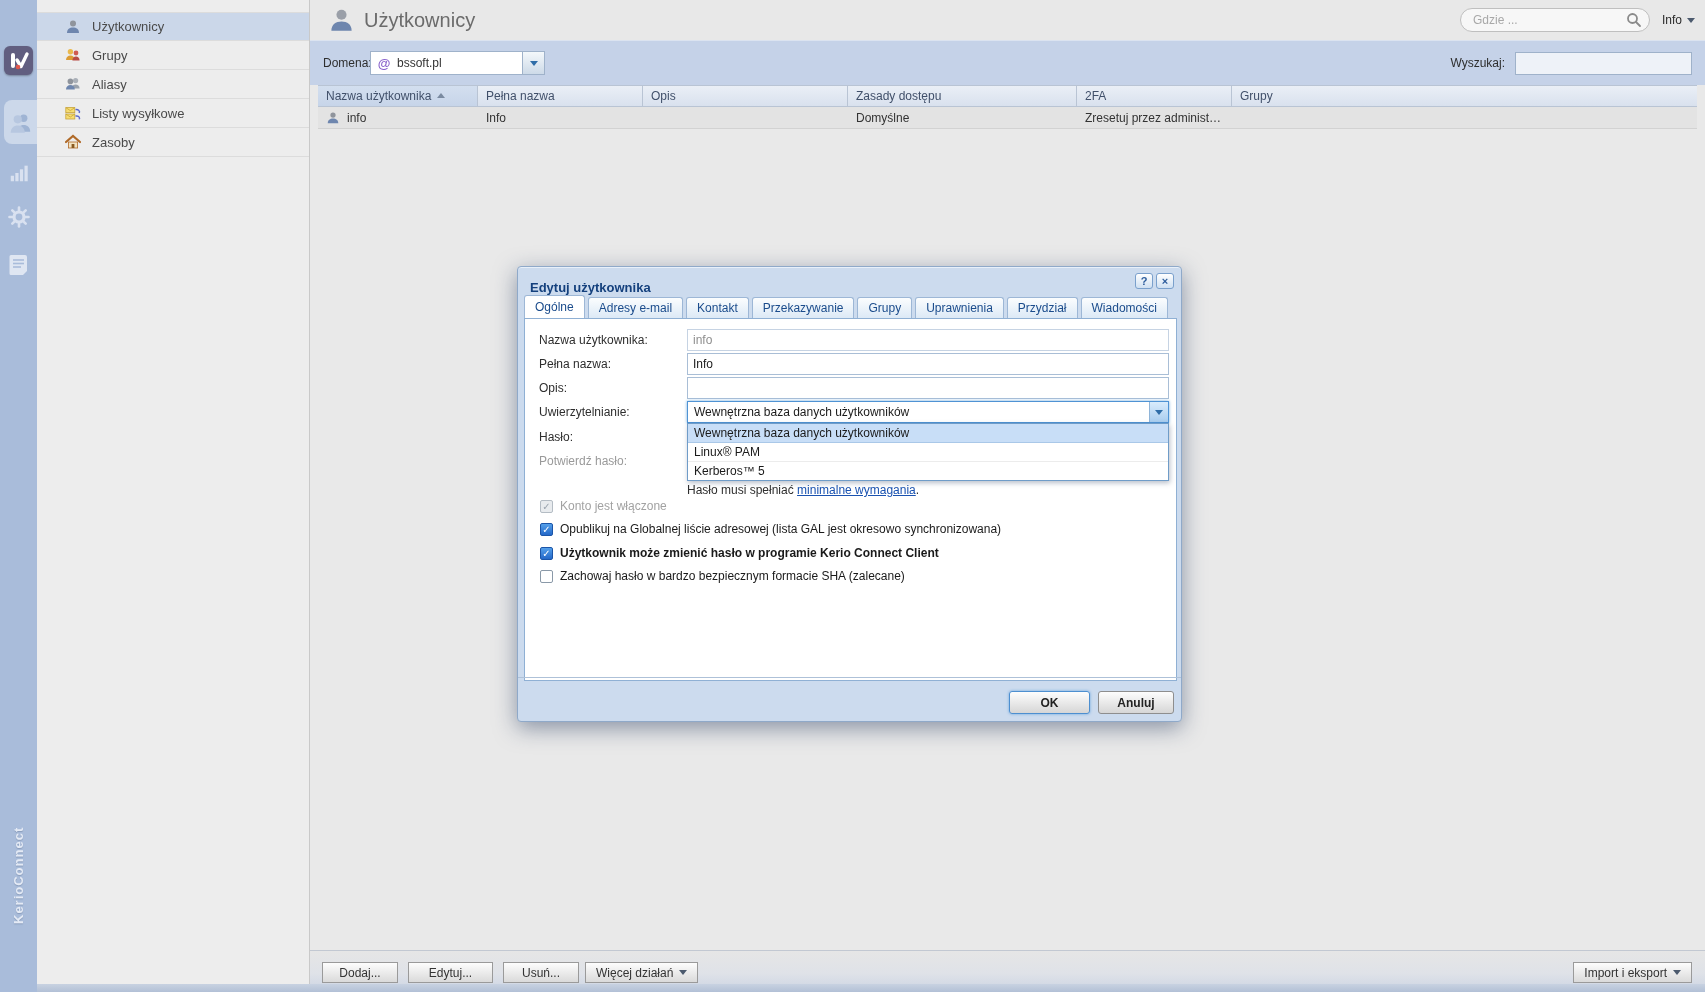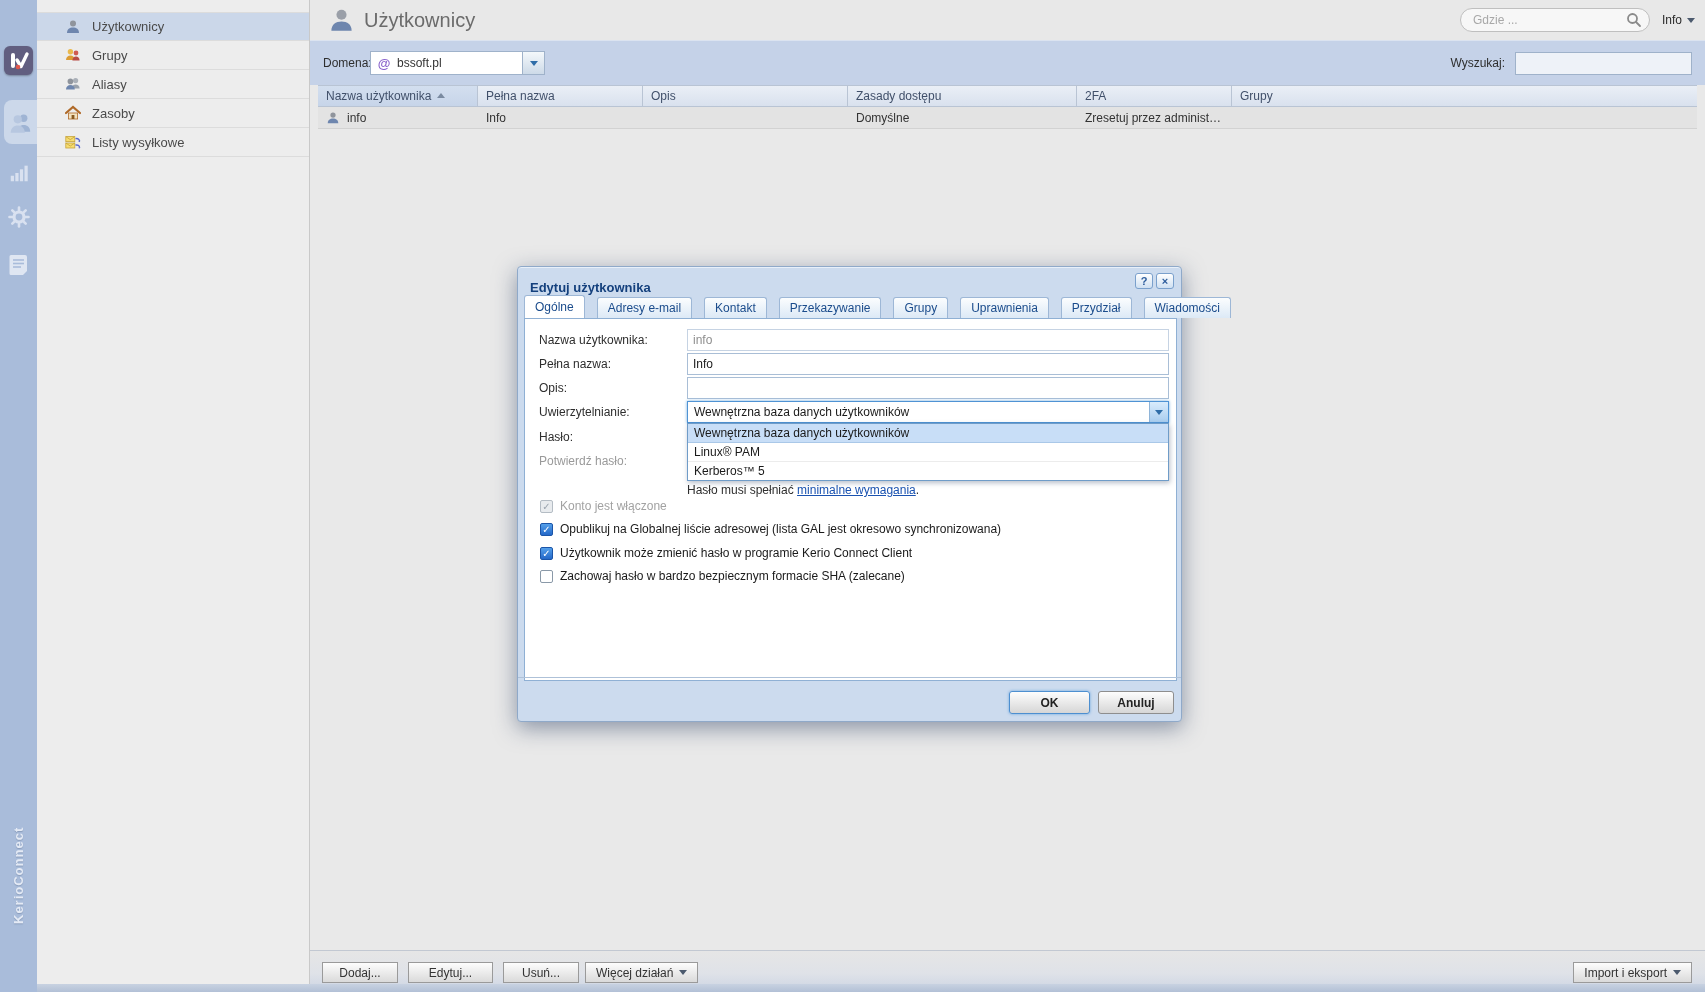--- a/index.html
+++ b/index.html
@@ -77,21 +77,21 @@
 
   
   .dialog { position:absolute; left:517px; top:266px; width:665px; height:456px; z-index:50;
     background:#ccdbee; border:1px solid #8fa9c9; border-radius:4px;
     box-shadow:0 6px 22px rgba(40,60,95,.5), inset 0 1px 0 #e8f0f9; }
   .dlg-title { height:28px; line-height:28px; padding-left:12px; font-weight:bold; font-size:13px; color:#14407d;margin-top:7px; }
   .dlg-ctrl { position:absolute; top:6px; right:7px; display:flex; gap:3px; }
   .dlg-ctrl span { width:18px; height:16px; border:1px solid #7aa0cc; border-radius:3px;
     background:linear-gradient(#ffffff,#cfe0f2); color:#2c5c9c; font-weight:bold; font-size:11px;
     display:flex; align-items:center; justify-content:center; cursor:pointer; }
-  .dlg-tabs { position:absolute; left:6px; top:29px; right:6px; height:22px; display:flex; gap:12px; align-items:flex-end; }
+  .dlg-tabs { position:absolute; left:6px; top:29px; right:6px; height:22px; display:flex; gap:3px; align-items:flex-end; }
   .tab { height:21px; padding:0 10px; line-height:20px; font-size:12px; color:#1b4c8c;
     border:1px solid #9db7d6; border-bottom:none; border-radius:3px 3px 0 0;
     background:linear-gradient(#fbfdfe,#dce9f6); cursor:pointer; white-space:nowrap; }
   .tab.active { background:#fff; height:23px; line-height:22px; position:relative; z-index:2; }
   .dlg-content { position:absolute; left:6px; top:51px; width:653px; height:363px; background:#fff; border:1px solid #8fb0d4; }
   .flabel { position:absolute; left:14px; font-size:12px; color:#2e2e2e; }
   .flabel.dis { color:#9a9a9a; }
   .txt { position:absolute; left:162px; width:482px; height:22px; border:1px solid #a9bed6; padding:0 5px;
     font-size:12px; color:#1a1a1a; outline:none; background:#fff; }
   .txt:disabled { color:#8f8f8f; border-color:#c6d3e3; background:#fff; }
@@ -204,36 +204,36 @@
       <svg width="16" height="16" viewBox="0 0 16 16">
         <circle cx="10.6" cy="4.6" r="2.6" fill="#aab0b8"></circle>
         <path d="M6.6 12.6c0-2.8 1.8-4.2 4-4.2s4 1.4 4 4.2z" fill="#9aa2ac"></path>
         <circle cx="5.4" cy="5.4" r="2.8" fill="#8f949c"></circle>
         <path d="M1 13.6c0-3 2-4.6 4.4-4.6s4.4 1.6 4.4 4.6z" fill="#6e86ae"></path>
       </svg>
       <span>Aliasy</span>
     </div>
     <div class="side-item">
       <svg width="16" height="16" viewBox="0 0 16 16">
-        <path d="M1 8 L8 2 L15 8" fill="none" stroke="#b06a28" stroke-width="2.2" stroke-linecap="round"></path>
-        <rect x="3.4" y="8" width="9.2" height="6" fill="#f2e2c0" stroke="#b06a28" stroke-width="0.8"></rect>
-        <rect x="6.6" y="10" width="2.8" height="4" fill="#8a5a20"></rect>
-      </svg>
-      <span>Zasoby</span>
-    </div>
-    <div class="side-item">
-      <svg width="16" height="16" viewBox="0 0 16 16">
         <rect x="0.8" y="2.6" width="9" height="5" fill="#f6dd72" stroke="#c8a43a" stroke-width="0.8"></rect>
         <path d="M0.8 2.6 L5.3 5.6 L9.8 2.6" fill="none" stroke="#c8a43a" stroke-width="0.8"></path>
         <rect x="0.8" y="9" width="9" height="5" fill="#f6dd72" stroke="#c8a43a" stroke-width="0.8"></rect>
         <path d="M0.8 9 L5.3 12 L9.8 9" fill="none" stroke="#c8a43a" stroke-width="0.8"></path>
         <path d="M10.5 4.6 C13.5 4.2 14.5 5.6 14.6 7.4 M10.5 11 C13.5 10.6 14.5 12 14.6 13.8" fill="none" stroke="#5968cc" stroke-width="1.4"></path>
         <path d="M13.2 7.6 L14.7 8.2 L15.2 6.6 z M13.2 14 L14.7 14.6 L15.2 13 z" fill="#5968cc"></path>
       </svg>
       <span>Listy wysyłkowe</span>
+    </div>
+    <div class="side-item">
+      <svg width="16" height="16" viewBox="0 0 16 16">
+        <path d="M1 8 L8 2 L15 8" fill="none" stroke="#b06a28" stroke-width="2.2" stroke-linecap="round"></path>
+        <rect x="3.4" y="8" width="9.2" height="6" fill="#f2e2c0" stroke="#b06a28" stroke-width="0.8"></rect>
+        <rect x="6.6" y="10" width="2.8" height="4" fill="#8a5a20"></rect>
+      </svg>
+      <span>Zasoby</span>
     </div>
   </div>
 
   <div class="main">
 
     <div class="main-header">
       <svg class="page-icon" width="27" height="27" viewBox="0 0 16 16">
         <circle cx="8" cy="4.6" r="3" fill="#9a9fa8"></circle>
         <path d="M2 14c0-3.6 2.6-5.4 6-5.4s6 1.8 6 5.4z" fill="#6e86ae"></path>
       </svg>
@@ -355,21 +355,21 @@
       <div class="hint"><span>Hasło musi spełniać </span><a>minimalne wymagania</a><span>.</span></div>
 
       <div class="chk checked disabled" style="top:180px;">
         <span class="box"></span>
         <span class="lbl">Konto jest włączone</span>
       </div>
       <div class="chk checked" style="top:203px;">
         <span class="box"></span>
         <span class="lbl">Opublikuj na Globalnej liście adresowej (lista GAL jest okresowo synchronizowana)</span>
       </div>
-      <div class="chk checked" style="top:227px;">
+      <div class="chk checked" style="top:227px;font-weight:bold;">
         <span class="box"></span>
         <span class="lbl">Użytkownik może zmienić hasło w programie Kerio Connect Client</span>
       </div>
       <div class="chk" style="top:250px;">
         <span class="box"></span>
         <span class="lbl">Zachowaj hasło w bardzo bezpiecznym formacie SHA (zalecane)</span>
       </div>
     </div>
 
     <div class="dlg-footer">

